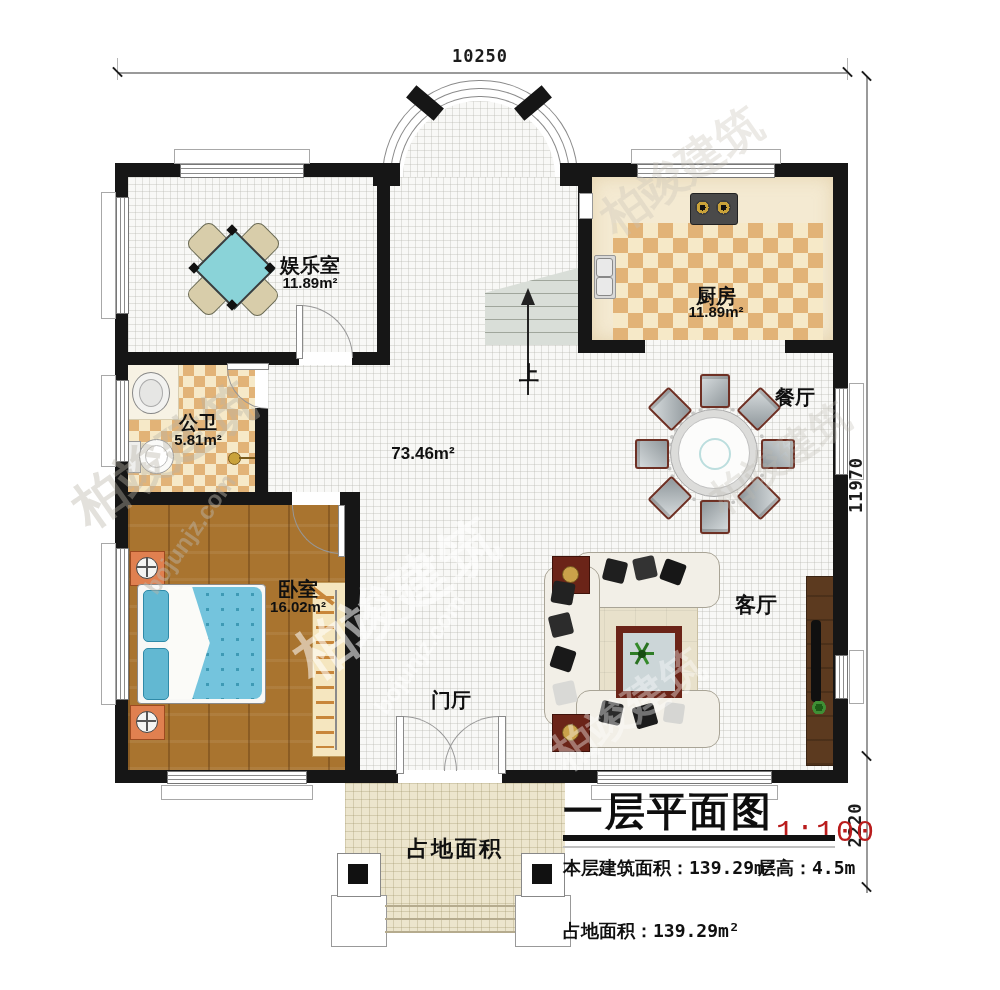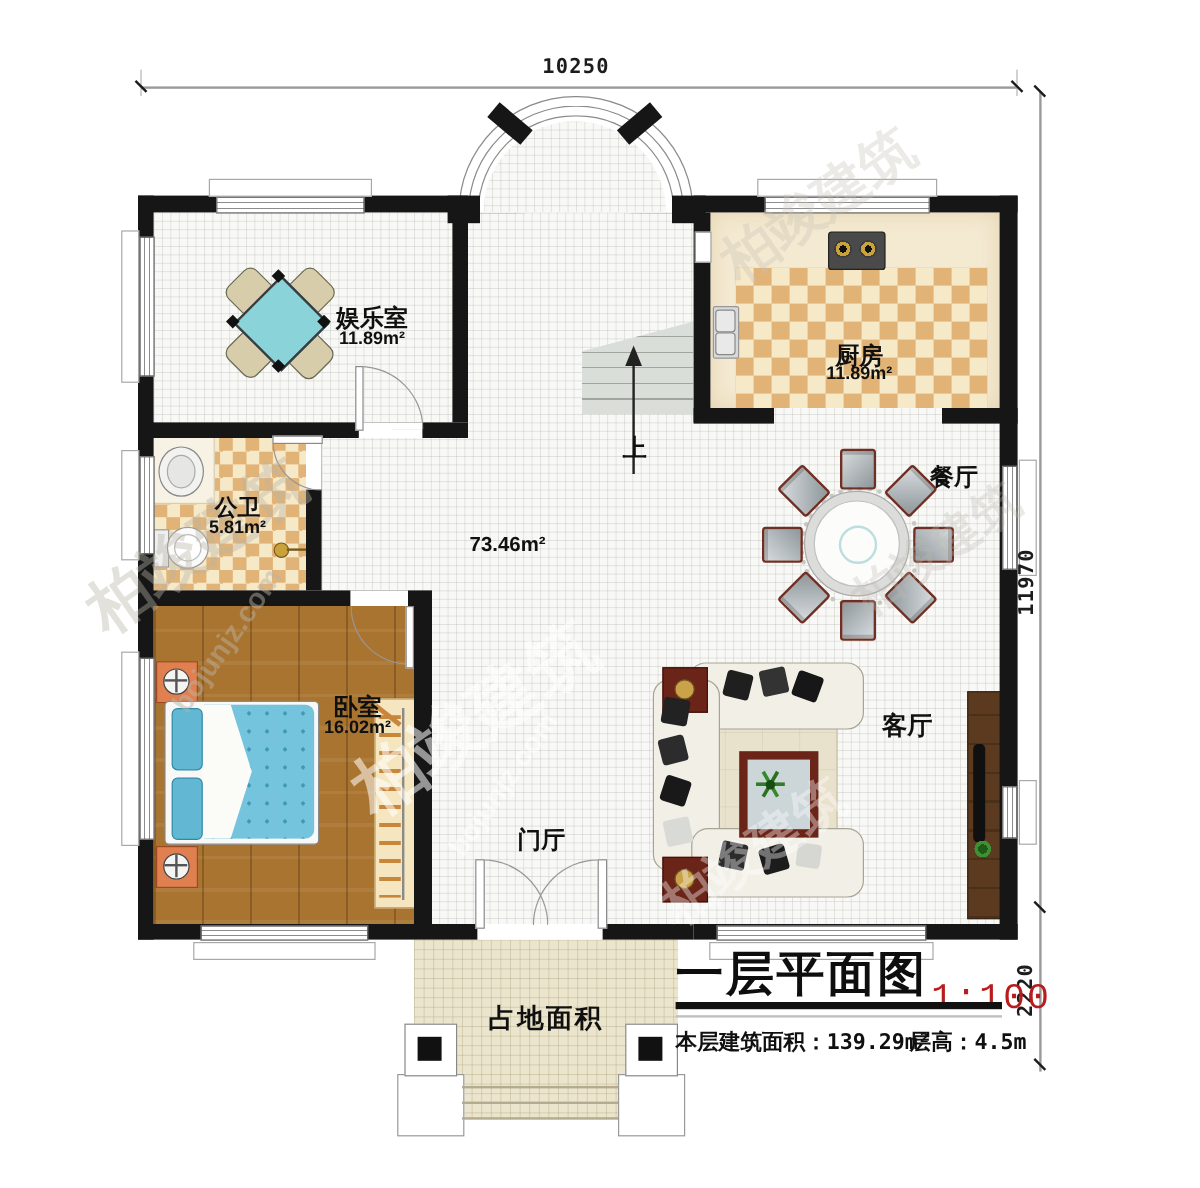--- a/index.html
+++ b/index.html
@@ -290,15 +290,18 @@
     <div class="a" style="left:5px;top:2px;font-size:40px;font-weight:bold;color:#0e0e0e;letter-spacing:2px;white-space:nowrap;">一层平面图</div>
     <div class="a" style="left:218px;top:10px;font-size:30px;color:#b91c1c;letter-spacing:2px;font-family:Liberation Mono, monospace;margin-top:24px;">1:100</div>
     <div class="a" style="left:5px;top:53px;width:272px;height:6px;background:#111;"></div>
     <div class="a" style="left:5px;top:64px;width:272px;height:2px;background:#c0c0c0;"></div>
     <div class="a" style="left:5px;top:74px;white-space:nowrap;">
       <span class="tblock-label">本层建筑面积：</span><span class="tblock-val">139.29m²</span>
     </div>
     <div class="a" style="left:200px;top:74px;white-space:nowrap;">
       <span class="tblock-label">层高：</span><span class="tblock-val">4.5m</span>
     </div>
+    <div class="a" style="left:5px;top:137px;white-space:nowrap;">
+      <span class="tblock-label">占地面积：</span><span class="tblock-val">139.29m²</span>
+    </div>
   </div>
 
 </div>
 
 </body></html>

